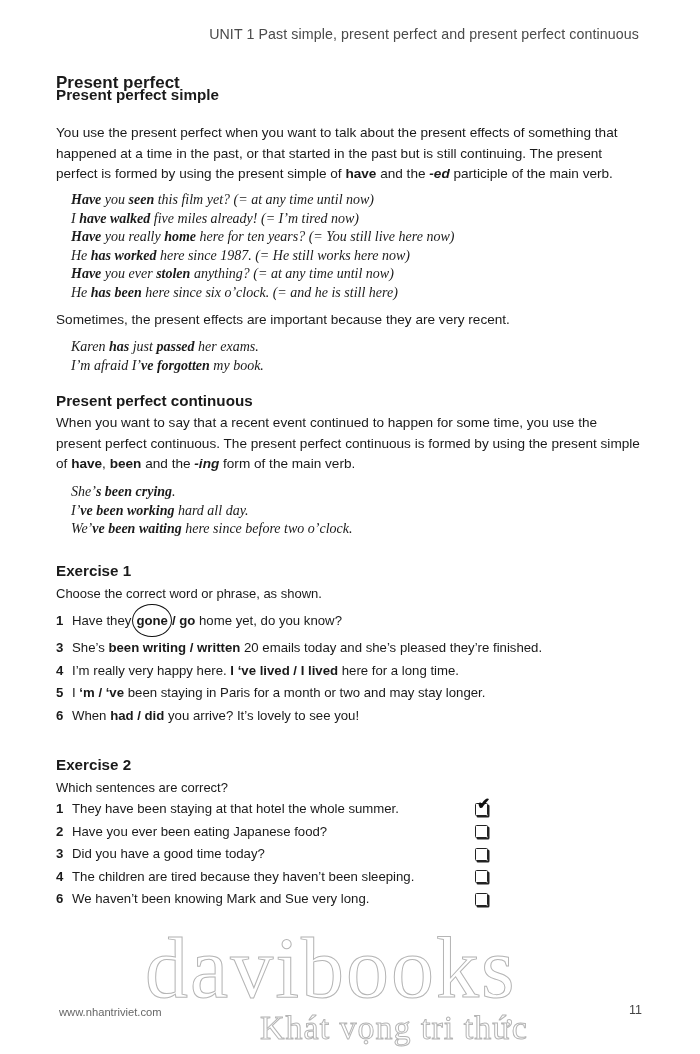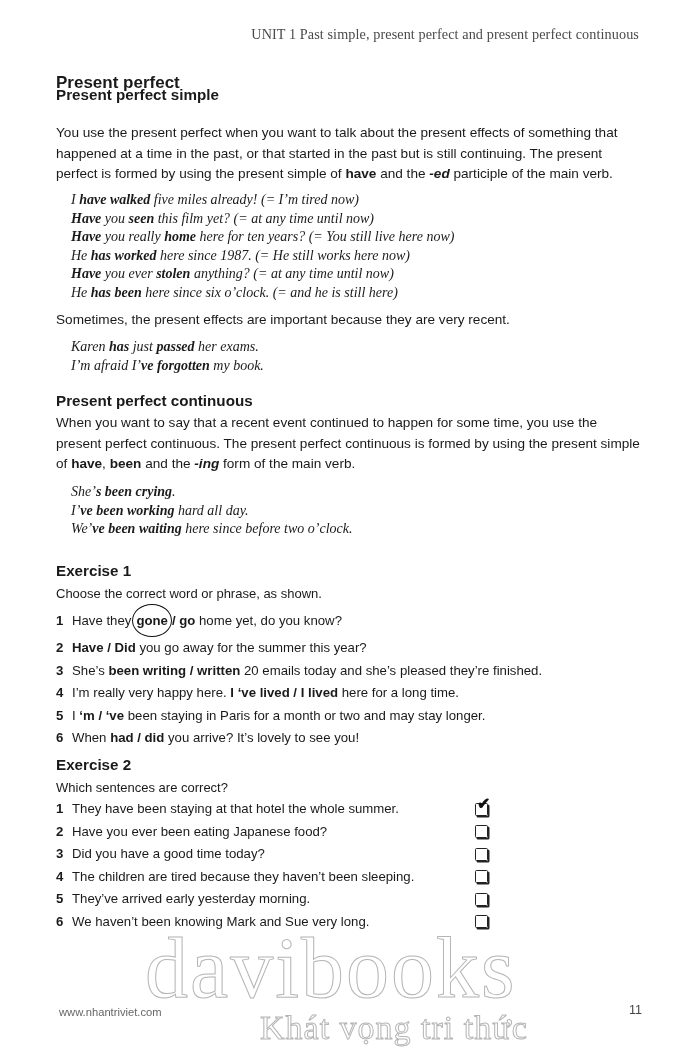--- a/index.html
+++ b/index.html
@@ -1,18 +1,18 @@
 <!DOCTYPE html>
 <html><head>
 <meta charset="utf-8">
 <style>
   html, body { margin:0; padding:0; background:#ffffff; }
   body { width:700px; height:1054px; position:relative; overflow:hidden; color:#1a1a1a;
          font-family:"Liberation Sans", sans-serif; }
-  .unit-header { position:absolute; right:61px; top:26px; font-size:14.2px; color:#4a4a4a; letter-spacing:0.1px;font-family:Liberation Serif, serif; }
+  .unit-header { position:absolute; right:61px; top:26px; font-size:14.2px; color:#4a4a4a; letter-spacing:0.1px; }
   .h1 { position:absolute; left:56px; top:73px; font-size:17px; font-weight:bold; }
   .h2 { position:absolute; left:56px; font-size:15.2px; font-weight:bold; }
   .para { position:absolute; left:56px; width:590px; font-size:13.6px; line-height:20.5px; }
   .para b { font-weight:bold; }
   .examples { position:absolute; left:71px; font-family:"Liberation Serif", serif; font-style:italic; font-size:14px; line-height:18.6px; }
   .examples div { white-space:nowrap; }
   .examples b { font-weight:bold; }
   .ex-title { position:absolute; left:56px; font-size:15.2px; font-weight:bold; }
   .ex-instr { position:absolute; left:56px; font-size:13px; font-weight:normal; }
   .ex-list { position:absolute; left:56px; font-size:13.2px; line-height:22.5px; }
@@ -35,22 +35,22 @@
 </head>
 <body>
 
 <div class="unit-header">UNIT 1 Past simple, present perfect and present perfect continuous</div>
 
 <div class="h1">Present perfect</div>
 <div class="h2" style="top:86px">Present perfect simple</div>
 <div class="para" style="top:123px"><span>You use the present perfect when you want to talk about the present effects of something that happened at a time in the past, or that started in the past but is still continuing. The present perfect is formed by using the present simple of </span><b>have</b><span> and the </span><b style="font-style: italic;">-ed</b><span> participle of the main verb.</span></div>
 
 <div class="examples" style="top:191px">
+    <div><b>Have</b><span> you </span><b>seen</b><span> this film yet? (= at any time until now)</span></div>
     <div><span>I </span><b>have walked</b><span> five miles already! (= I’m tired now)</span></div>
-    <div><b>Have</b><span> you </span><b>seen</b><span> this film yet? (= at any time until now)</span></div>
     <div><b>Have</b><span> you really </span><b>home</b><span> here for ten years? (= You still live here now)</span></div>
     <div><span>He </span><b>has worked</b><span> here since 1987. (= He still works here now)</span></div>
     <div><b>Have</b><span> you ever </span><b>stolen</b><span> anything? (= at any time until now)</span></div>
     <div><span>He </span><b>has been</b><span> here since six o’clock. (= and he is still here)</span></div>
   </div>
 
 <div class="para" style="top:310px">Sometimes, the present effects are important because they are very recent.</div>
 <div class="examples" style="top:338px">
     <div><span>Karen </span><b>has</b><span> just </span><b>passed</b><span> her exams.</span></div>
     <div><span>I’m afraid I’</span><b>ve forgotten</b><span> my book.</span></div>
@@ -61,21 +61,20 @@
 <div class="examples" style="top:483px">
     <div><span>She’</span><b>s been crying</b><span>.</span></div>
     <div><span>I’</span><b>ve been working</b><span> hard all day.</span></div>
     <div><span>We’</span><b>ve been waiting</b><span> here since before two o’clock.</span></div>
   </div>
 
 <div class="ex-title" style="top:562px">Exercise 1</div>
 <div class="ex-instr" style="top:586px">Choose the correct word or phrase, as shown.</div>
 <div class="ex-list" style="top:604px" id="ex1">
     <div class="ex-item"><span class="num">1</span><span>Have they</span><b class="circled">gone</b><b>/ go</b><span> home yet, do you know?</span></div>
-    <div class="ex-item"><span class="num">2</span><b>Have / Did</b><span> you go away for the summer this year?</span></div>
     <div class="ex-item"><span class="num">3</span><span>She’s </span><b>been writing / written</b><span> 20 emails today and she’s pleased they’re finished.</span></div>
     <div class="ex-item"><span class="num">4</span><span>I’m really very happy here. </span><b>I ‘ve lived / I lived</b><span> here for a long time.</span></div>
     <div class="ex-item"><span class="num">5</span><span>I </span><b>‘m / ‘ve</b><span> been staying in Paris for a month or two and may stay longer.</span></div>
     <div class="ex-item"><span class="num">6</span><span>When </span><b>had / did</b><span> you arrive? It’s lovely to see you!</span></div>
   </div>
 
 <div class="ex-title" style="top:756px">Exercise 2</div>
 <div class="ex-instr" style="top:780px">Which sentences are correct?</div>
 <div class="ex2-list" style="top:798px" id="ex2">
     <div class="ex2-item">
@@ -90,24 +89,20 @@
     </div>
     <div class="ex2-item">
       <span><span class="num">3</span><span>Did you have a good time today?</span></span>
       <span class="cbox"></span>
     </div>
     <div class="ex2-item">
       <span><span class="num">4</span><span>The children are tired because they haven’t been sleeping.</span></span>
       <span class="cbox"></span>
     </div>
     <div class="ex2-item">
-      <span><span class="num">5</span><span>They’ve arrived early yesterday morning.</span></span>
-      <span class="cbox"></span>
-    </div>
-    <div class="ex2-item">
       <span><span class="num">6</span><span>We haven’t been knowing Mark and Sue very long.</span></span>
       <span class="cbox"></span>
     </div>
   </div>
 
 <div class="wm-main">davibooks</div>
 <div class="wm-sub">Khát vọng tri thức</div>
 <div class="footer-url">www.nhantriviet.com</div>
 <div class="page-num">11</div>
 

